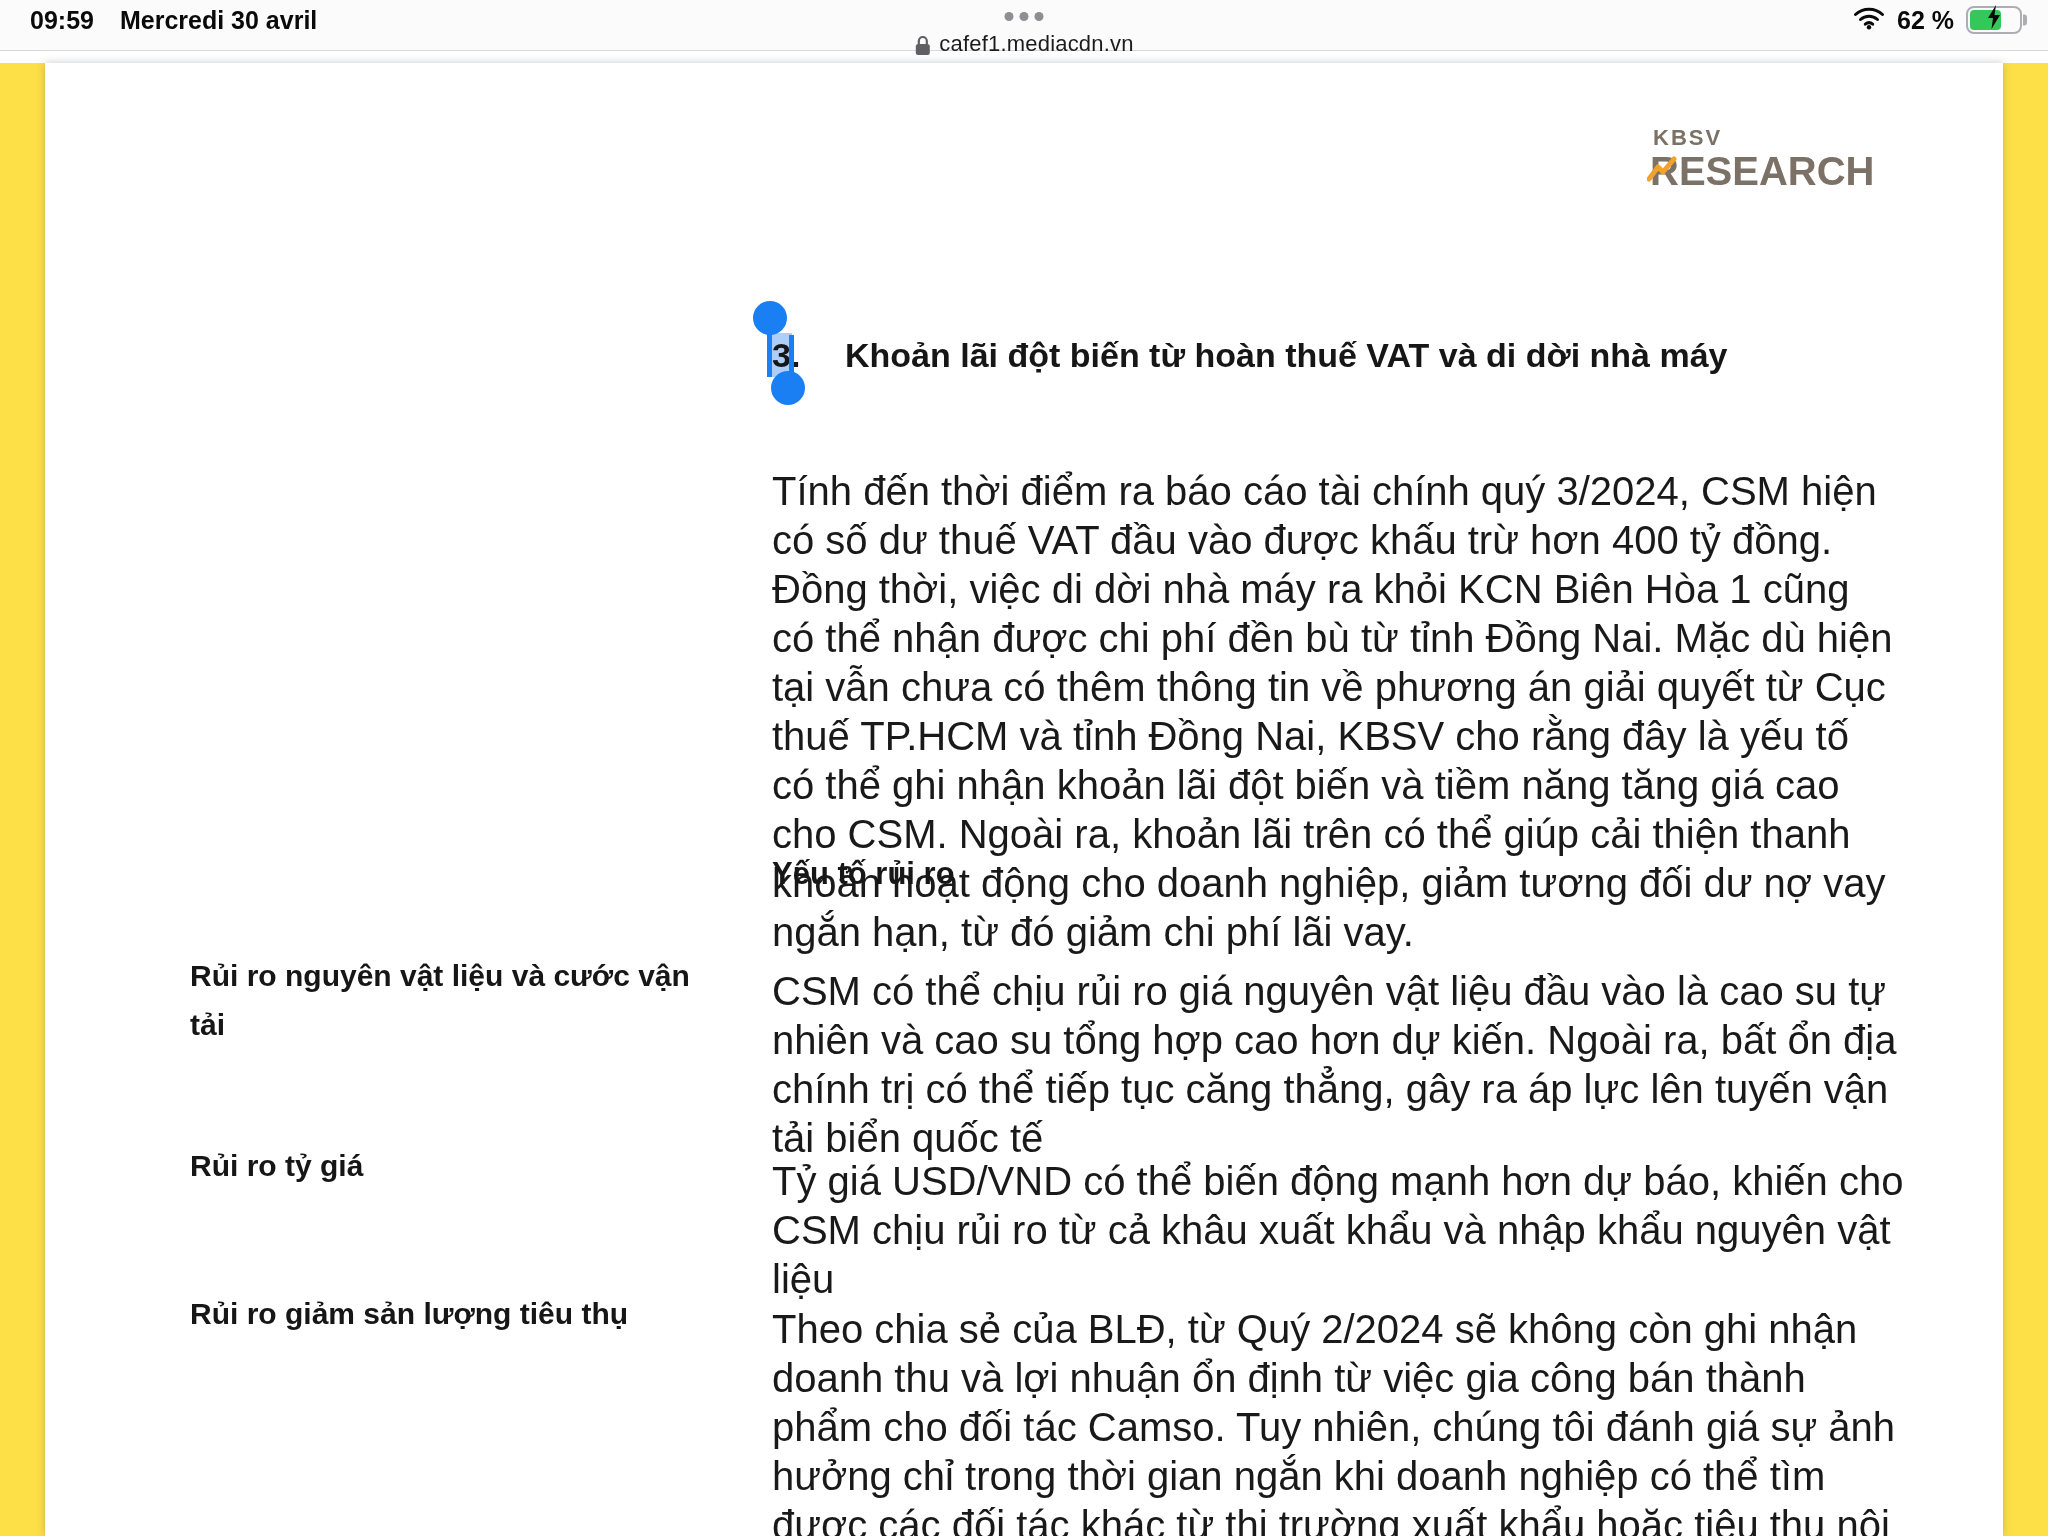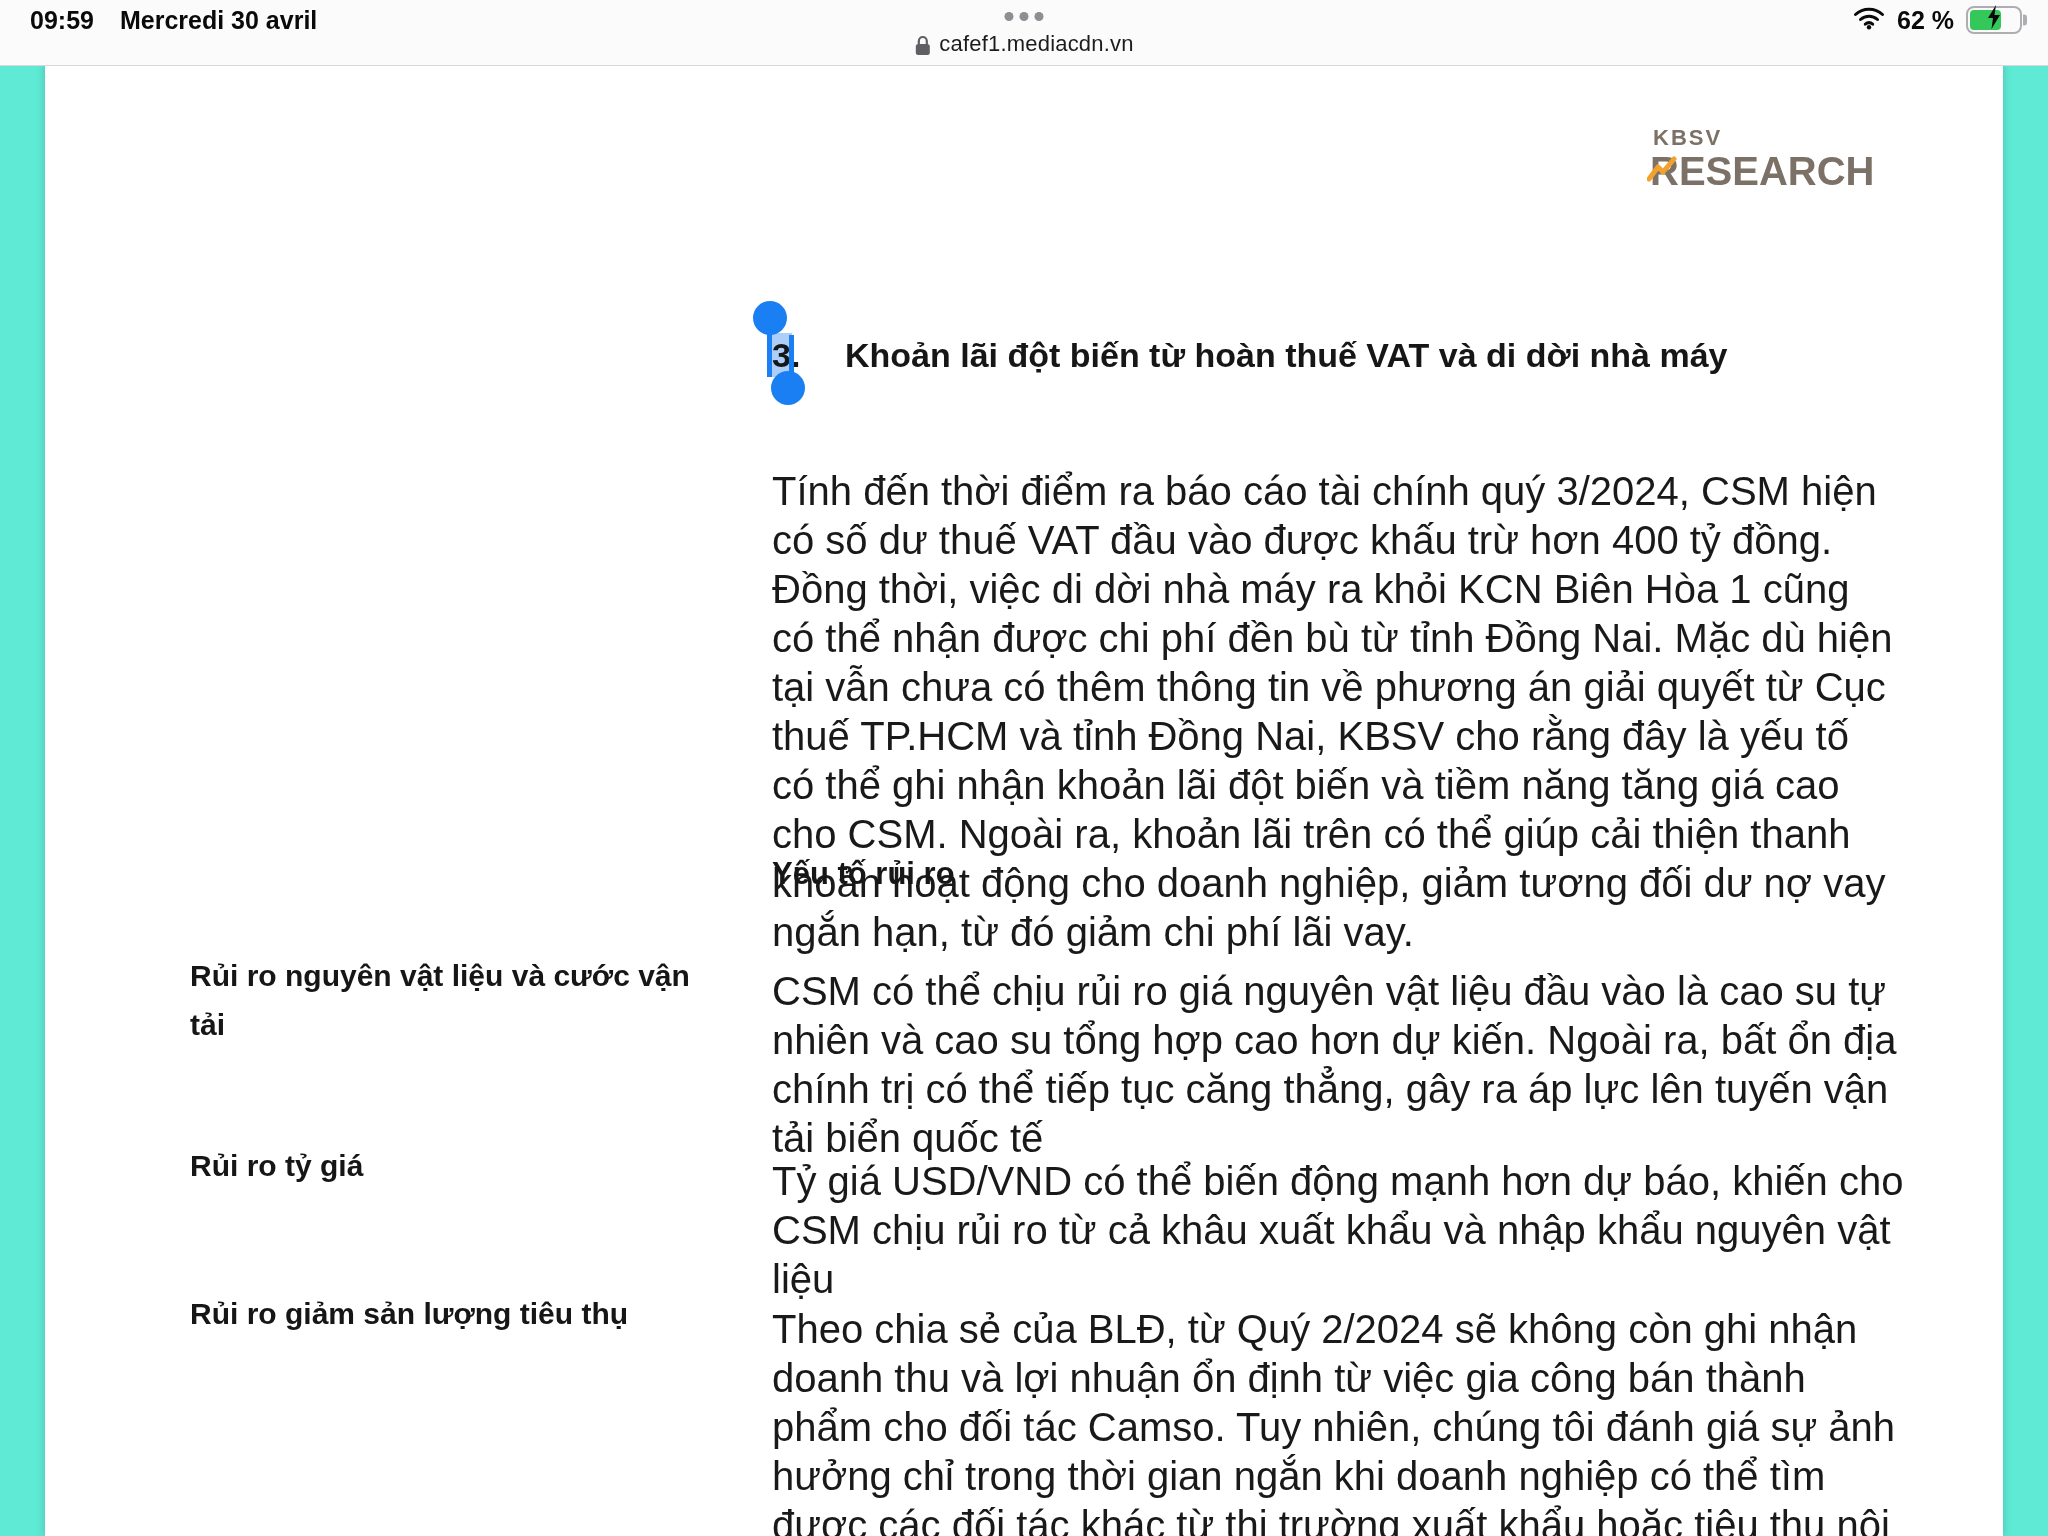--- a/index.html
+++ b/index.html
@@ -14,21 +14,21 @@
     width: 2048px;
     height: 1536px;
     overflow: hidden;
     background: #ffffff;
   }
 
   
   .status-bar {
     position: absolute;
     top: 0; left: 0; right: 0;
-    height: 66px;
+    height: 51px;
     background: #fbfbfb;
     border-bottom: 1px solid #d8d8dc;
     z-index: 30;
   }
   .status-left {
     position: absolute;
     left: 30px; top: 6px;
     display: flex;
     gap: 26px;
     font-size: 25px;
@@ -96,21 +96,21 @@
     transform: translateY(-50%);
     width: 4px; height: 11px;
     background: #aeaeb2;
     border-radius: 0 3px 3px 0;
   }
 
   
   .content-area {
     position: absolute;
     top: 63px; left: 0; right: 0; bottom: 0;
-    background: #5eead4;
+    background: #fde047;
   }
   .doc-page {
     position: absolute;
     top: 0; bottom: 0;
     left: 45px;
     width: 1958px;
     background: #ffffff;
     box-shadow: 0 0 8px rgba(40,44,60,0.25);
   }
 

